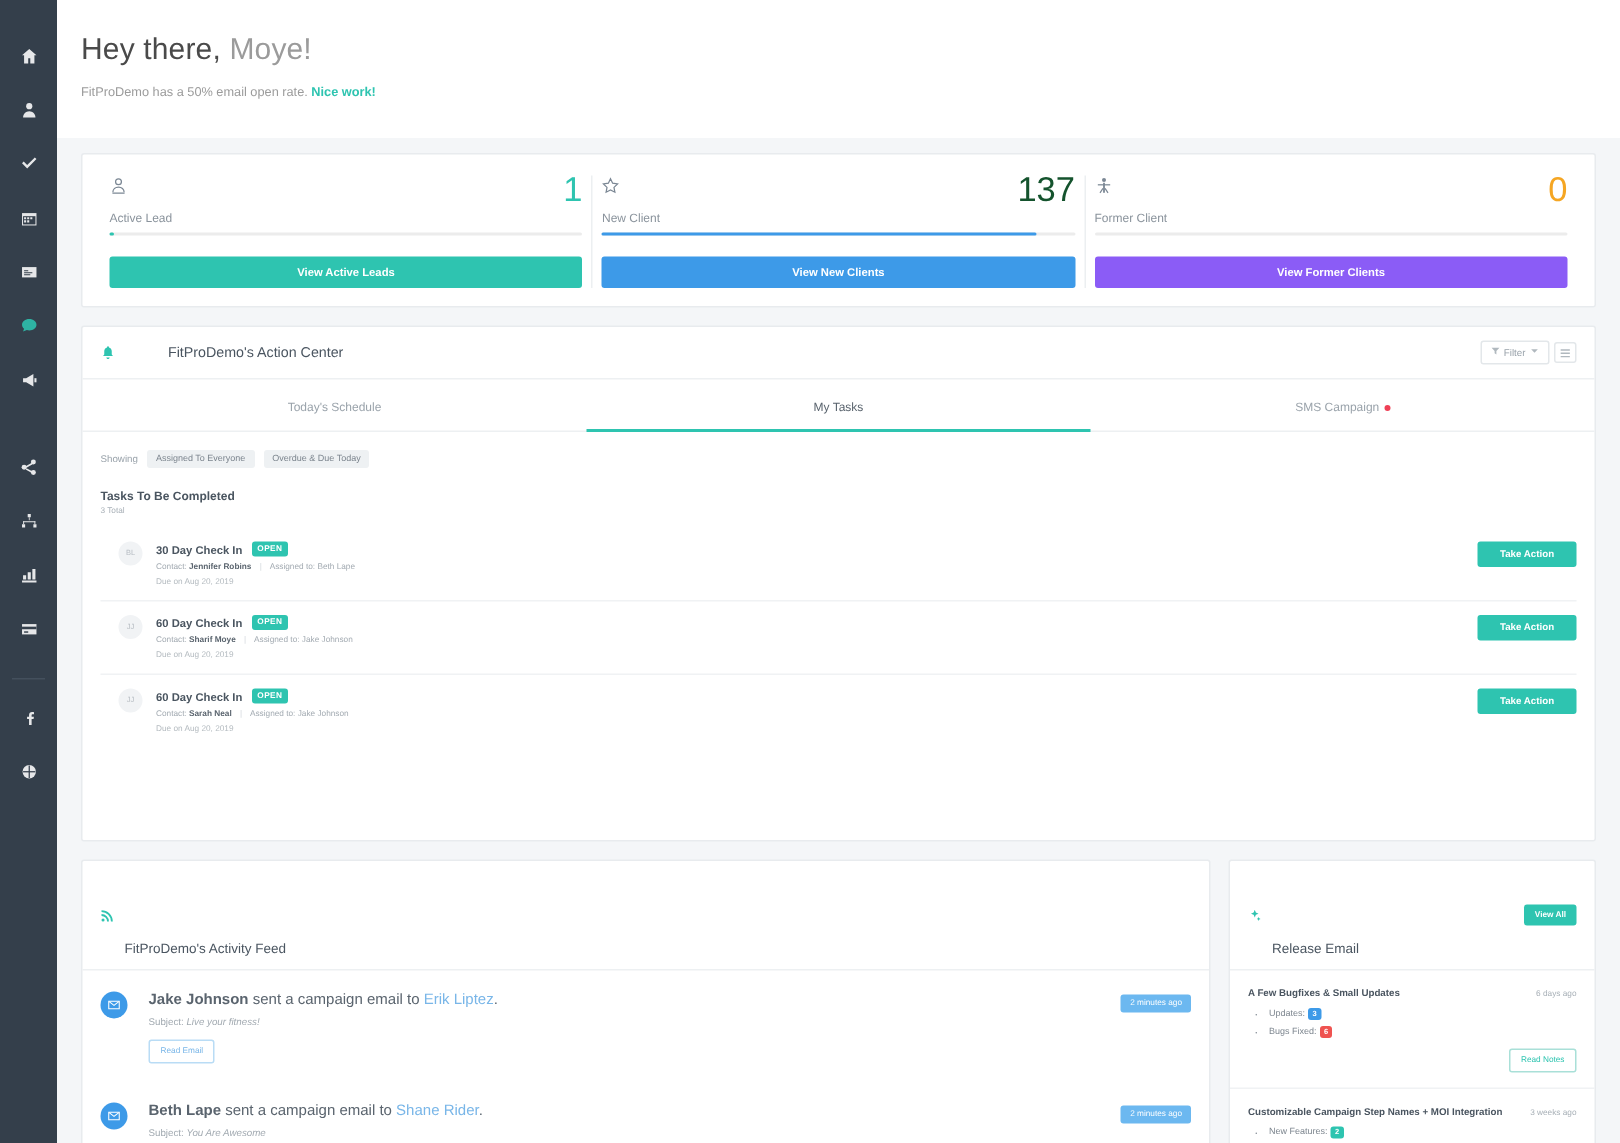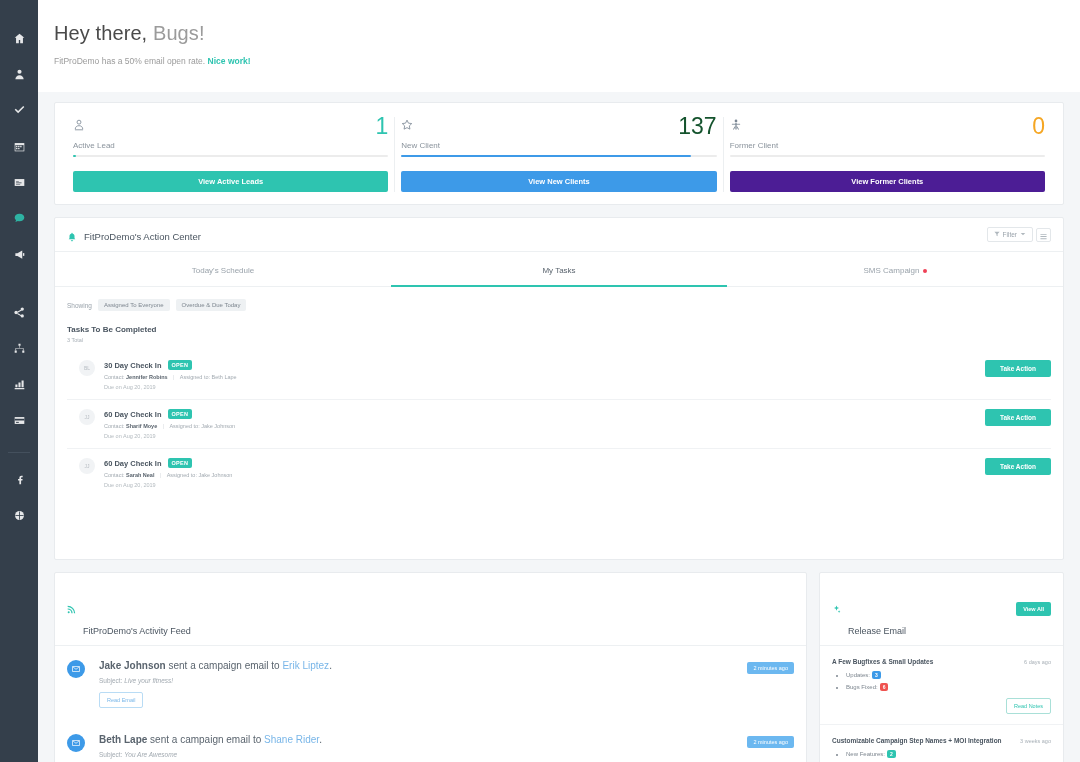--- a/index.html
+++ b/index.html
@@ -77,23 +77,24 @@
     margin-top: 14px; padding: 6px 0;
     border: none; border-radius: 2px;
     color: #fff; font-size: 7.5px; font-weight: bold;
     text-align: center; cursor: pointer;
     font-family: "Liberation Sans", sans-serif;
   }
 
   
   .ac { margin-top: 12px; }
   .ac-head {
-    display: flex; align-items: flex-end;
+    display: flex; align-items: center;
     padding: 9px 12px;
     border-bottom: 1px solid #edf0f2;
+    gap: 28px;
   }
   .ac-head .bell svg { width: 10px; height: 10px; fill: #2ec4b0; margin-right: 7px; display:block; }
   .ac-title { font-size: 9.5px; color: #4a5560; font-weight: 400; flex: 1; }
   .filter-grp { display: flex; align-items: center; gap: 3px; }
   .filter-btn {
     border: 1px solid #e3e7ea; border-radius: 2px;
     padding: 3px 6px; font-size: 6.5px; color: #9aa3ab;
     display: flex; align-items: center; gap: 3px; cursor: pointer;
     background: #fff;
   }
@@ -337,21 +338,21 @@
           <path fill="#343f4b" d="M2 7.4h12v1.2H2z"></path>
         </svg>
     </span>
   </div>
 </nav>
 
 <div id="main">
 
   <div class="hero">
     <h1>
-      <span>Hey there, </span><span class="light">Bugs!</span>
+      <span>Hey there, </span><span class="light">Moye!</span>
     </h1>
     <div class="sub">
       <span>FitProDemo has a 50% email open rate. </span><span class="ok">Nice work!</span>
     </div>
   </div>
 
   <div class="content">
 
     <div class="card stats">
 
@@ -398,21 +399,21 @@
                 <path d="M2.5 6.4h11v1.1h-11z"></path>
                 <path d="M4 13.8l2.6-4 .9.6-2.6 4zM11.1 14.4l-2.6-4 .9-.6 2.6 4z"></path>
               </svg>
           </span>
           <span class="stat-num" style="color:#f5a623">0</span>
         </div>
         <div class="stat-label">Former Client</div>
         <div class="stat-track">
           <div class="stat-fill" style="width:0%;background:#f5a623"></div>
         </div>
-        <button class="stat-btn" style="background:#4c1d95">View Former Clients</button>
+        <button class="stat-btn" style="background:#8b5cf6">View Former Clients</button>
       </div>
 
     </div>
 
     <div class="card ac">
       <div class="ac-head">
         <span class="bell">
           <svg viewBox="0 0 16 16">
               <path d="M8 1.2c-.6 0-1 .4-1 1v.4C5.2 3 4 4.6 4 6.5V10l-1.3 1.7h10.6L12 10V6.5C12 4.6 10.8 3 9 2.6v-.4c0-.6-.4-1-1-1zM8 14.8c1 0 1.8-.7 1.8-1.6H6.2c0 .9.8 1.6 1.8 1.6z"></path>
             </svg>

